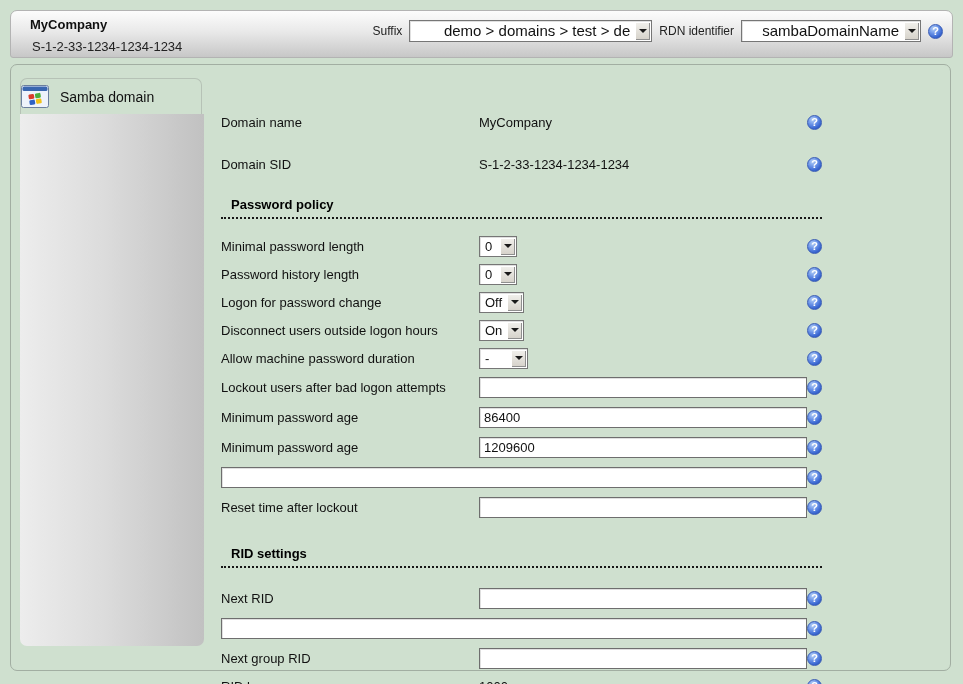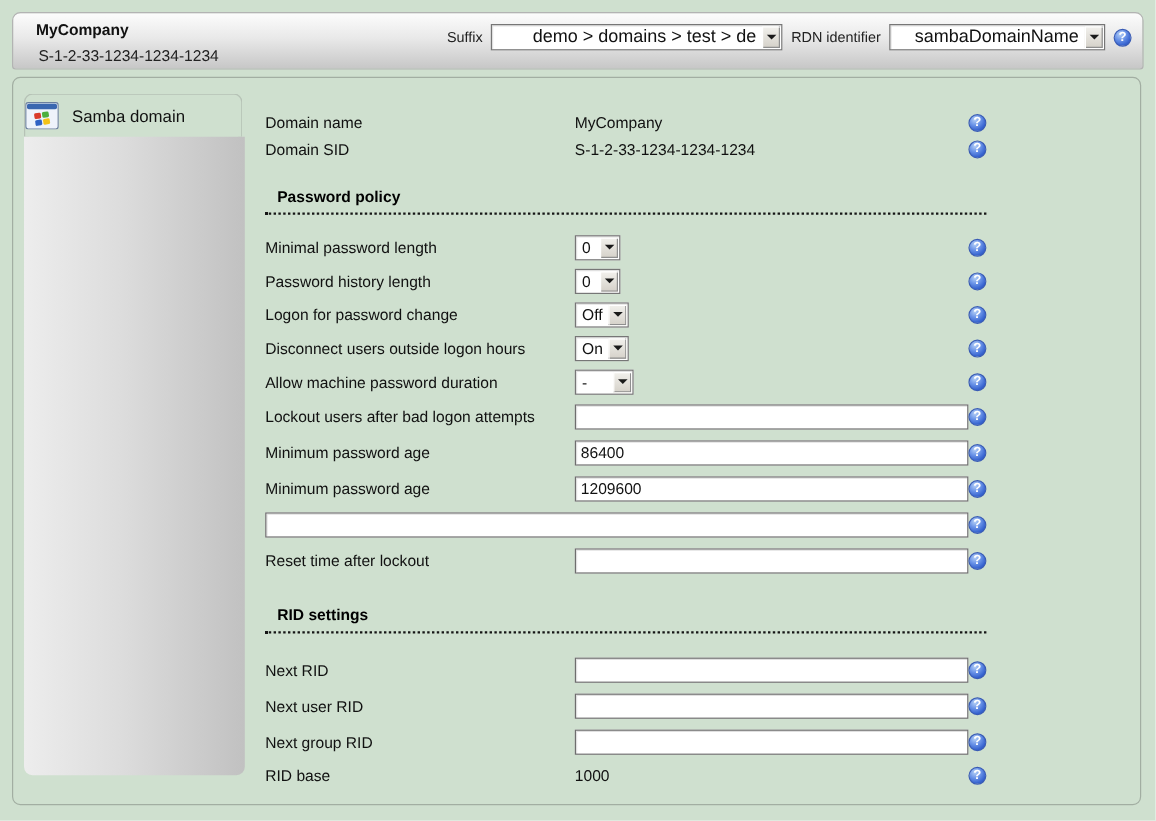--- a/index.html
+++ b/index.html
@@ -45,21 +45,21 @@
          padding-left:0; cursor:pointer; }
   .tab-label { font-size:14px; color:#111; }
   .winicon { display:inline-flex; }
 
   .sidebar-body { position:absolute; left:9px; top:49px; width:184px; height:532px;
                   background:linear-gradient(90deg, #ededed 0%, #dcdcdc 45%, #c1c1c1 100%);
                   border-radius:0 0 7px 7px; }
 
   
   .content { position:absolute; left:210px; top:26px; width:601px; }
-  .row { display:flex; align-items:center; }
+  .row { display:flex; align-items:center;margin-top:20px; }
   .lbl { flex:0 0 258px; font-size:13px; color:#111; padding-right:4px; white-space:nowrap; }
   .ctl { flex:1; display:flex; align-items:center; }
   .val { font-size:13px; color:#111; }
 
   .info-row { height:22px; }
   .section-hdr { margin-top:20px; border-bottom:2px dotted #161616; padding:0 0 4px 10px; }
   .section-title { font-size:13px; font-weight:bold; color:#000; }
 
   .selrow { height:20px; margin-top:8px; }
   .selrow.first { margin-top:17px; }
@@ -251,21 +251,20 @@
 
       <div class="row inprow firstrid">
         <span class="lbl">Next RID</span>
         <span class="ctl">
             <input class="txtinput" value="" style="">
           </span>
         <span class="help">?</span>
       </div>
 
       <div class="row inprow">
-        <span class="lbl">Next user RID</span>
         <span class="ctl">
             <input class="txtinput" value="" style="">
           </span>
         <span class="help">?</span>
       </div>
 
       <div class="row inprow">
         <span class="lbl">Next group RID</span>
         <span class="ctl">
             <input class="txtinput" value="" style="">

